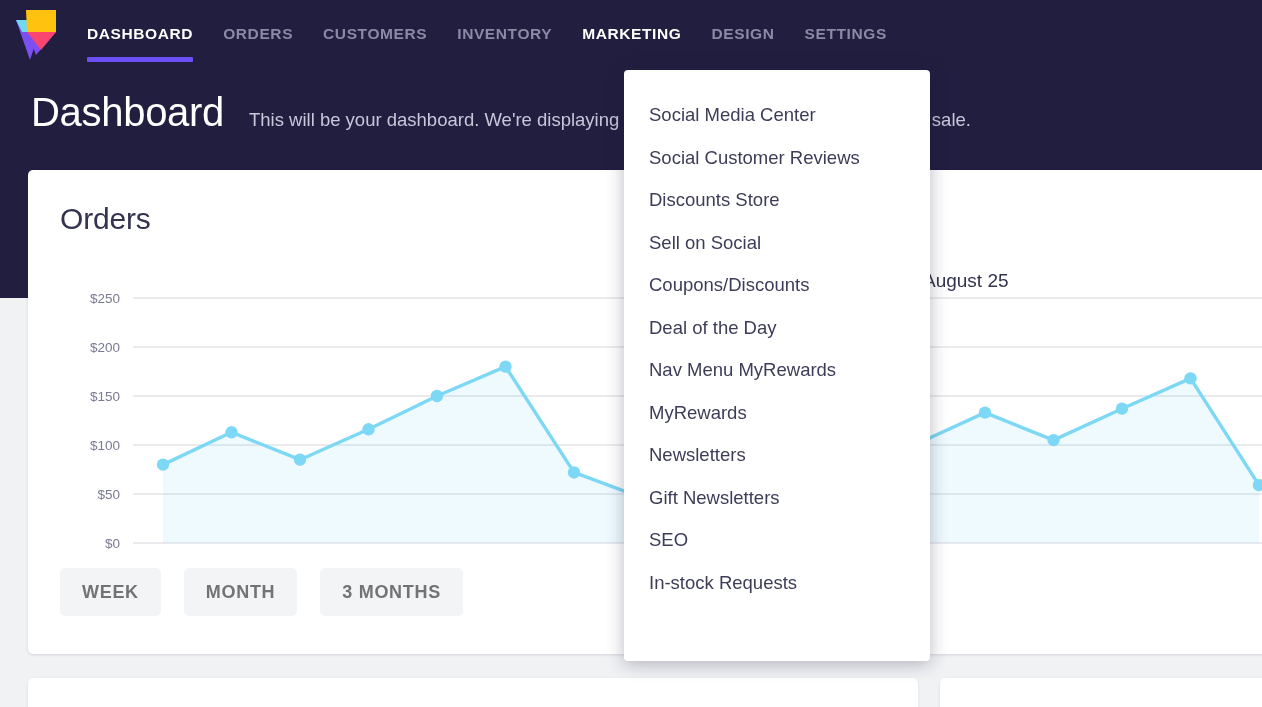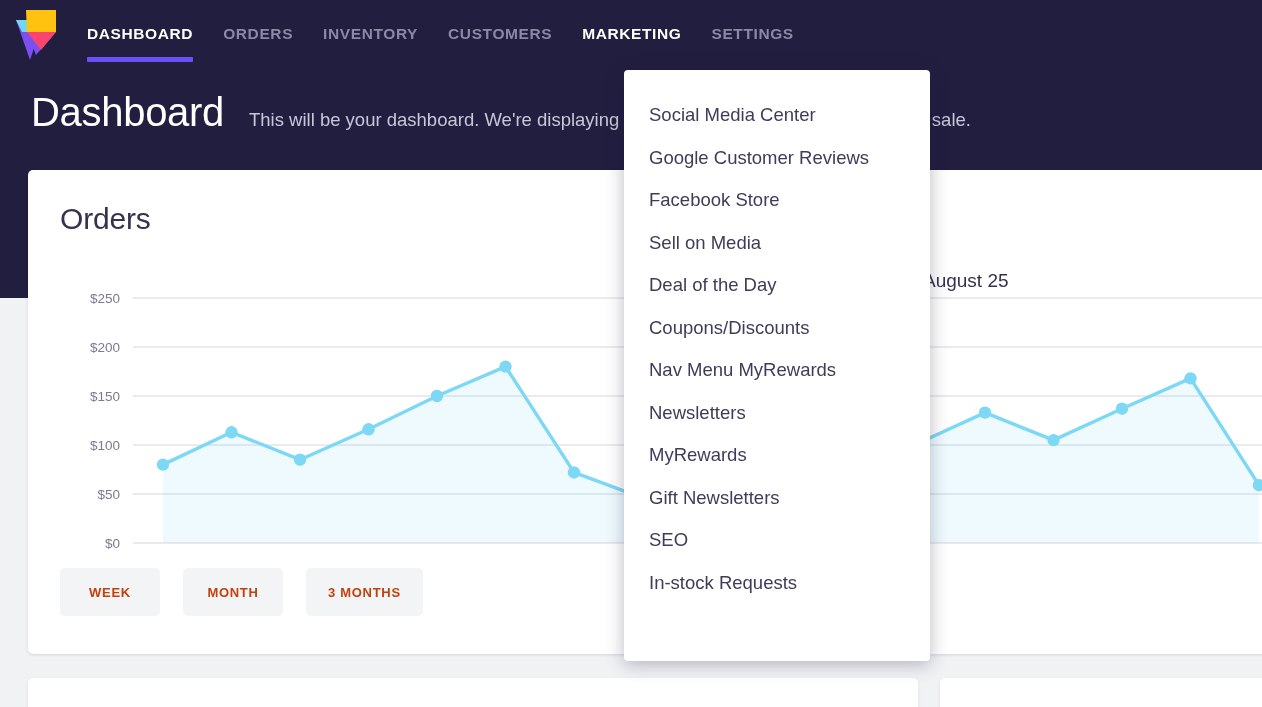--- a/index.html
+++ b/index.html
@@ -117,24 +117,24 @@
     display: flex; gap: 23px;
   }
   .range-btn {
     height: 48px;
     min-width: 100px;
     padding: 0 22px;
     background: #f3f4f6;
     border: none;
     border-radius: 5px;
     font-family: "Liberation Sans", sans-serif;
-    font-size: 13px;
+    font-size: 18px;
     font-weight: bold;
     letter-spacing: 0.7px;
-    color: #c2410c;
+    color: #737373;
     cursor: pointer;
   }
 
   
   .card-bottom {
     position: absolute;
     top: 678px;
     height: 120px;
     background: #ffffff;
     border-radius: 5px;
@@ -187,27 +187,30 @@
       </div>
 
       <div class="nav-items">
         <div class="nav-item active">
           <span>DASHBOARD</span>
         </div>
         <div class="nav-item">
           <span>ORDERS</span>
         </div>
         <div class="nav-item">
+          <span>CUSTOMERS</span>
+        </div>
+        <div class="nav-item">
           <span>INVENTORY</span>
-        </div>
-        <div class="nav-item">
-          <span>CUSTOMERS</span>
         </div>
         <div class="nav-item open">
           <span>MARKETING</span>
+        </div>
+        <div class="nav-item">
+          <span>DESIGN</span>
         </div>
         <div class="nav-item">
           <span>SETTINGS</span>
         </div>
       </div>
     </div>
 
     <div class="page-head">
       <h1 class="page-title">Dashboard</h1>
       <div class="page-subtitle">This will be your dashboard. We're displaying dummy data until you make your first sale.</div>
@@ -259,26 +262,26 @@
       <button class="range-btn">MONTH</button>
       <button class="range-btn">3 MONTHS</button>
     </div>
   </div>
 
   <div class="card-bottom left"></div>
   <div class="card-bottom right"></div>
 
   <div class="dropdown">
     <div class="dd-item">Social Media Center</div>
-    <div class="dd-item">Google Customer Reviews</div>
-    <div class="dd-item">Facebook Store</div>
-    <div class="dd-item">Sell on Media</div>
+    <div class="dd-item">Social Customer Reviews</div>
+    <div class="dd-item">Discounts Store</div>
+    <div class="dd-item">Sell on Social</div>
+    <div class="dd-item">Coupons/Discounts</div>
     <div class="dd-item">Deal of the Day</div>
-    <div class="dd-item">Coupons/Discounts</div>
     <div class="dd-item">Nav Menu MyRewards</div>
+    <div class="dd-item">MyRewards</div>
     <div class="dd-item">Newsletters</div>
-    <div class="dd-item">MyRewards</div>
     <div class="dd-item">Gift Newsletters</div>
     <div class="dd-item">SEO</div>
     <div class="dd-item">In-stock Requests</div>
   </div>
 
 </div>
 
 </body></html>

